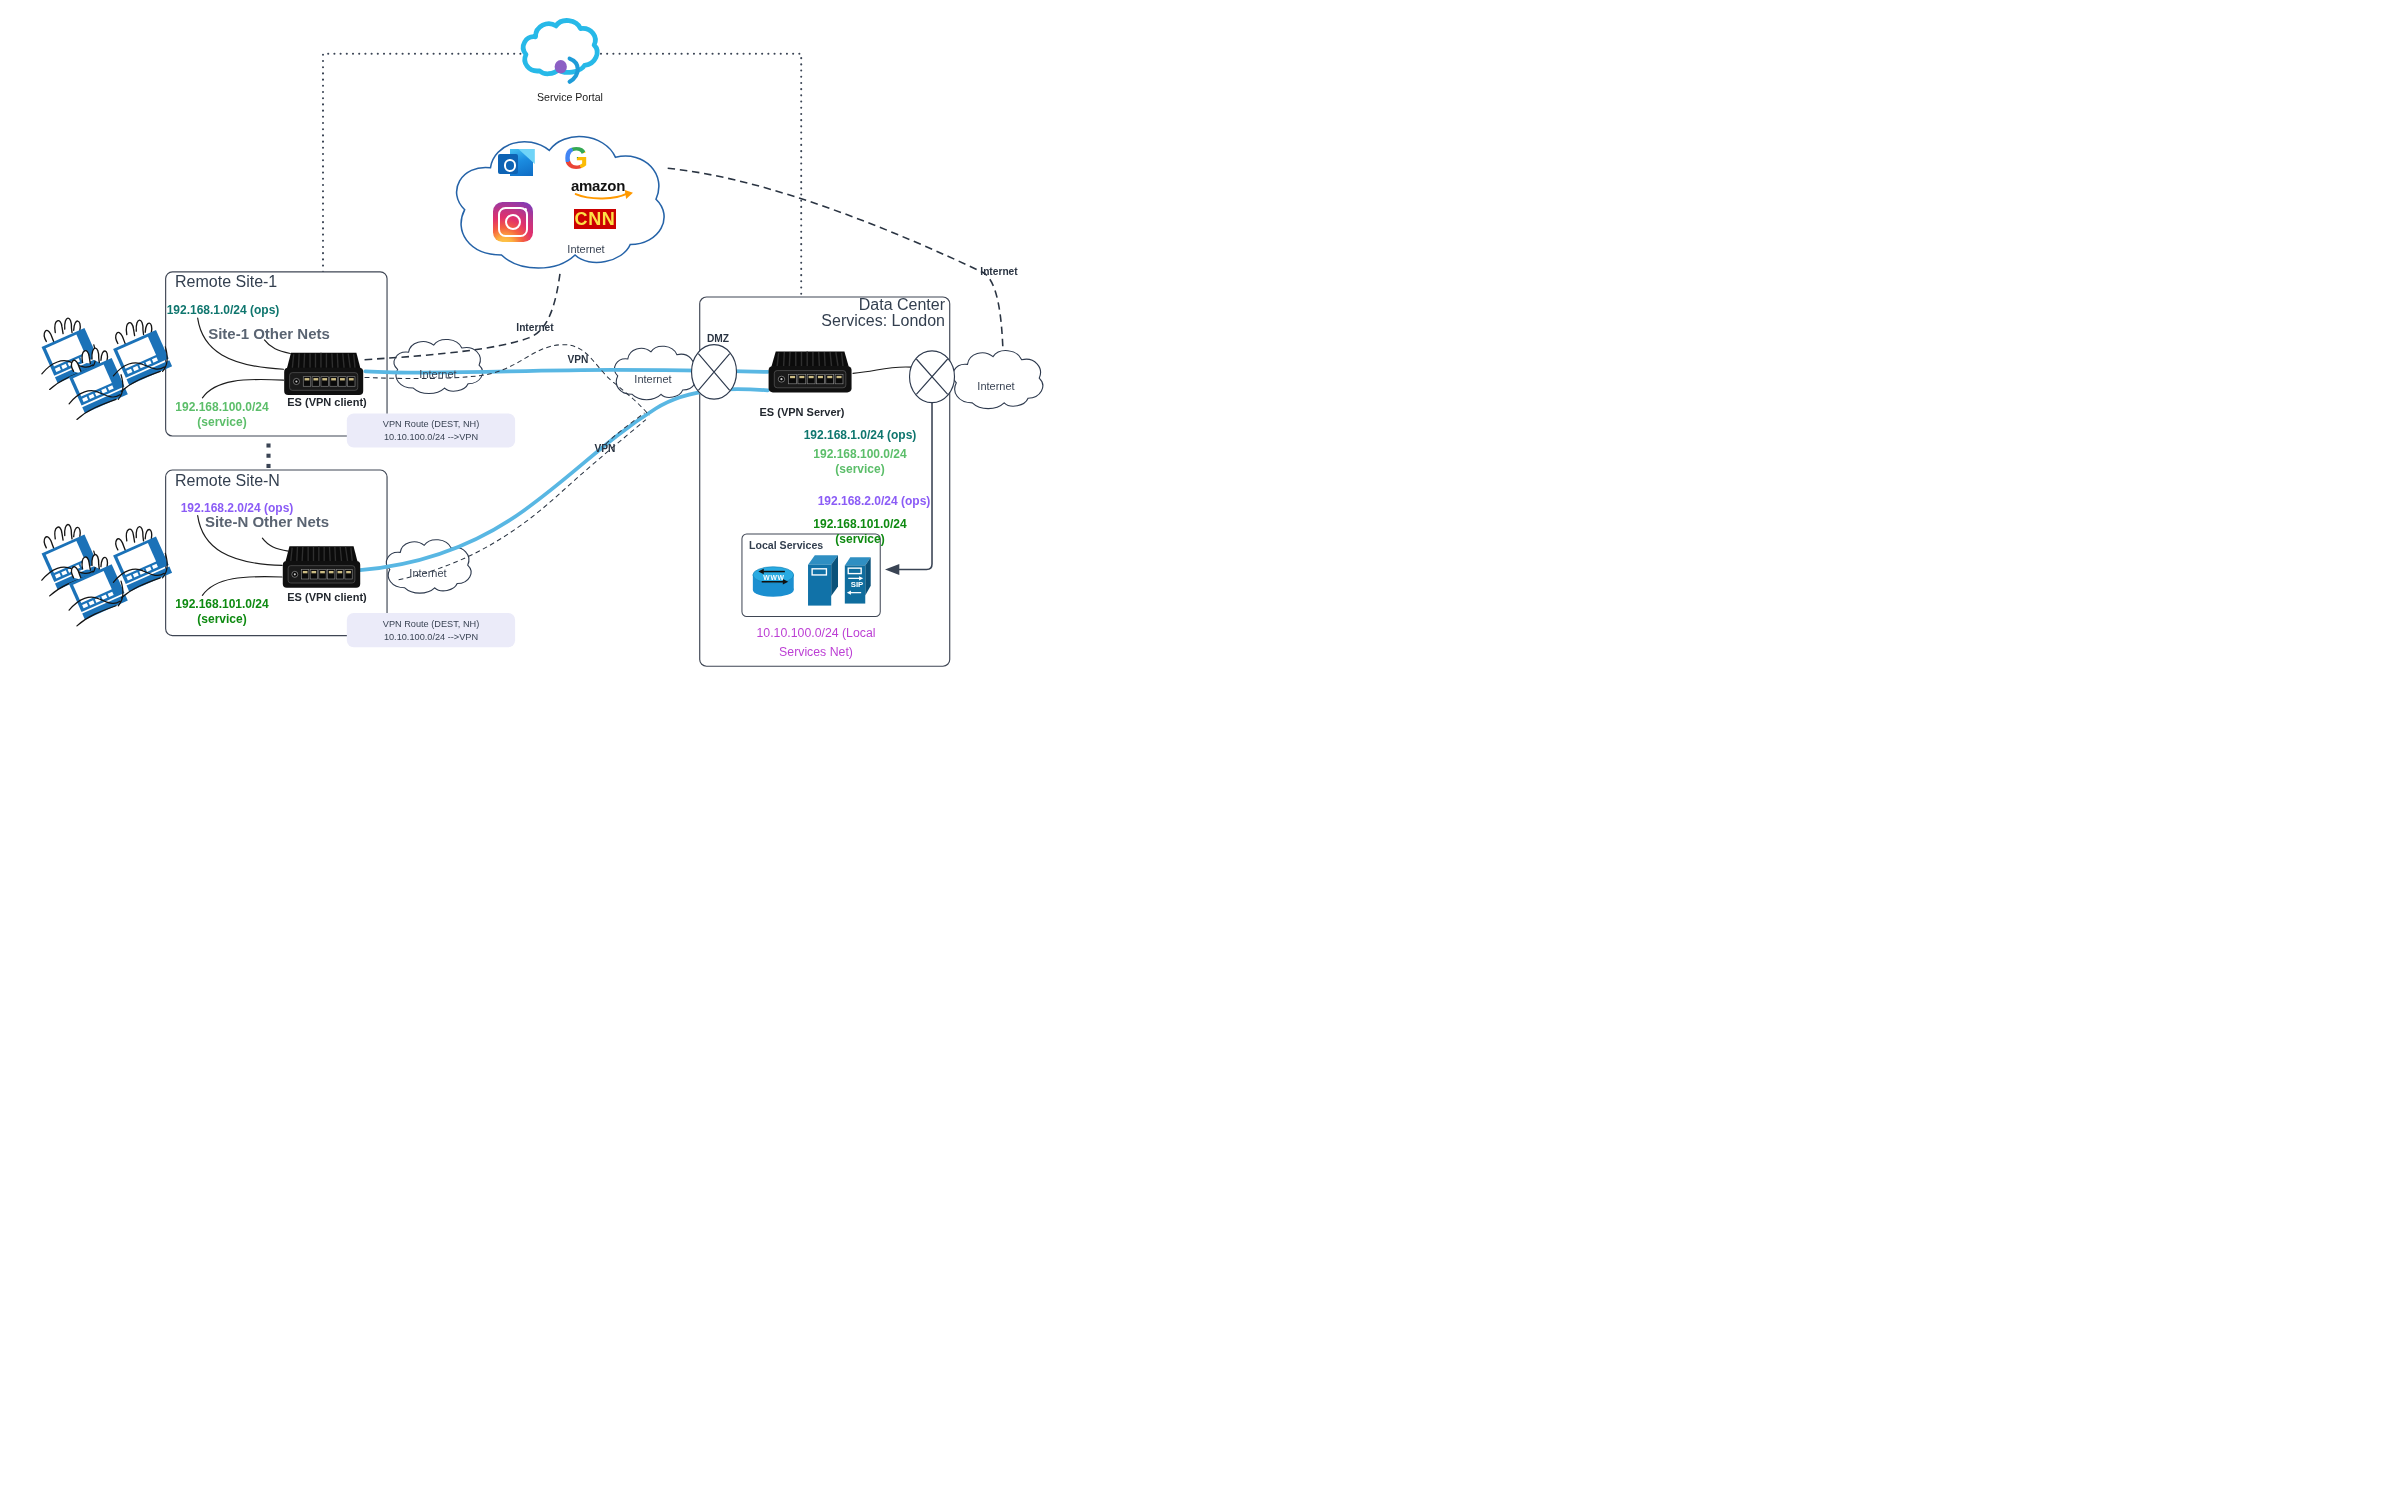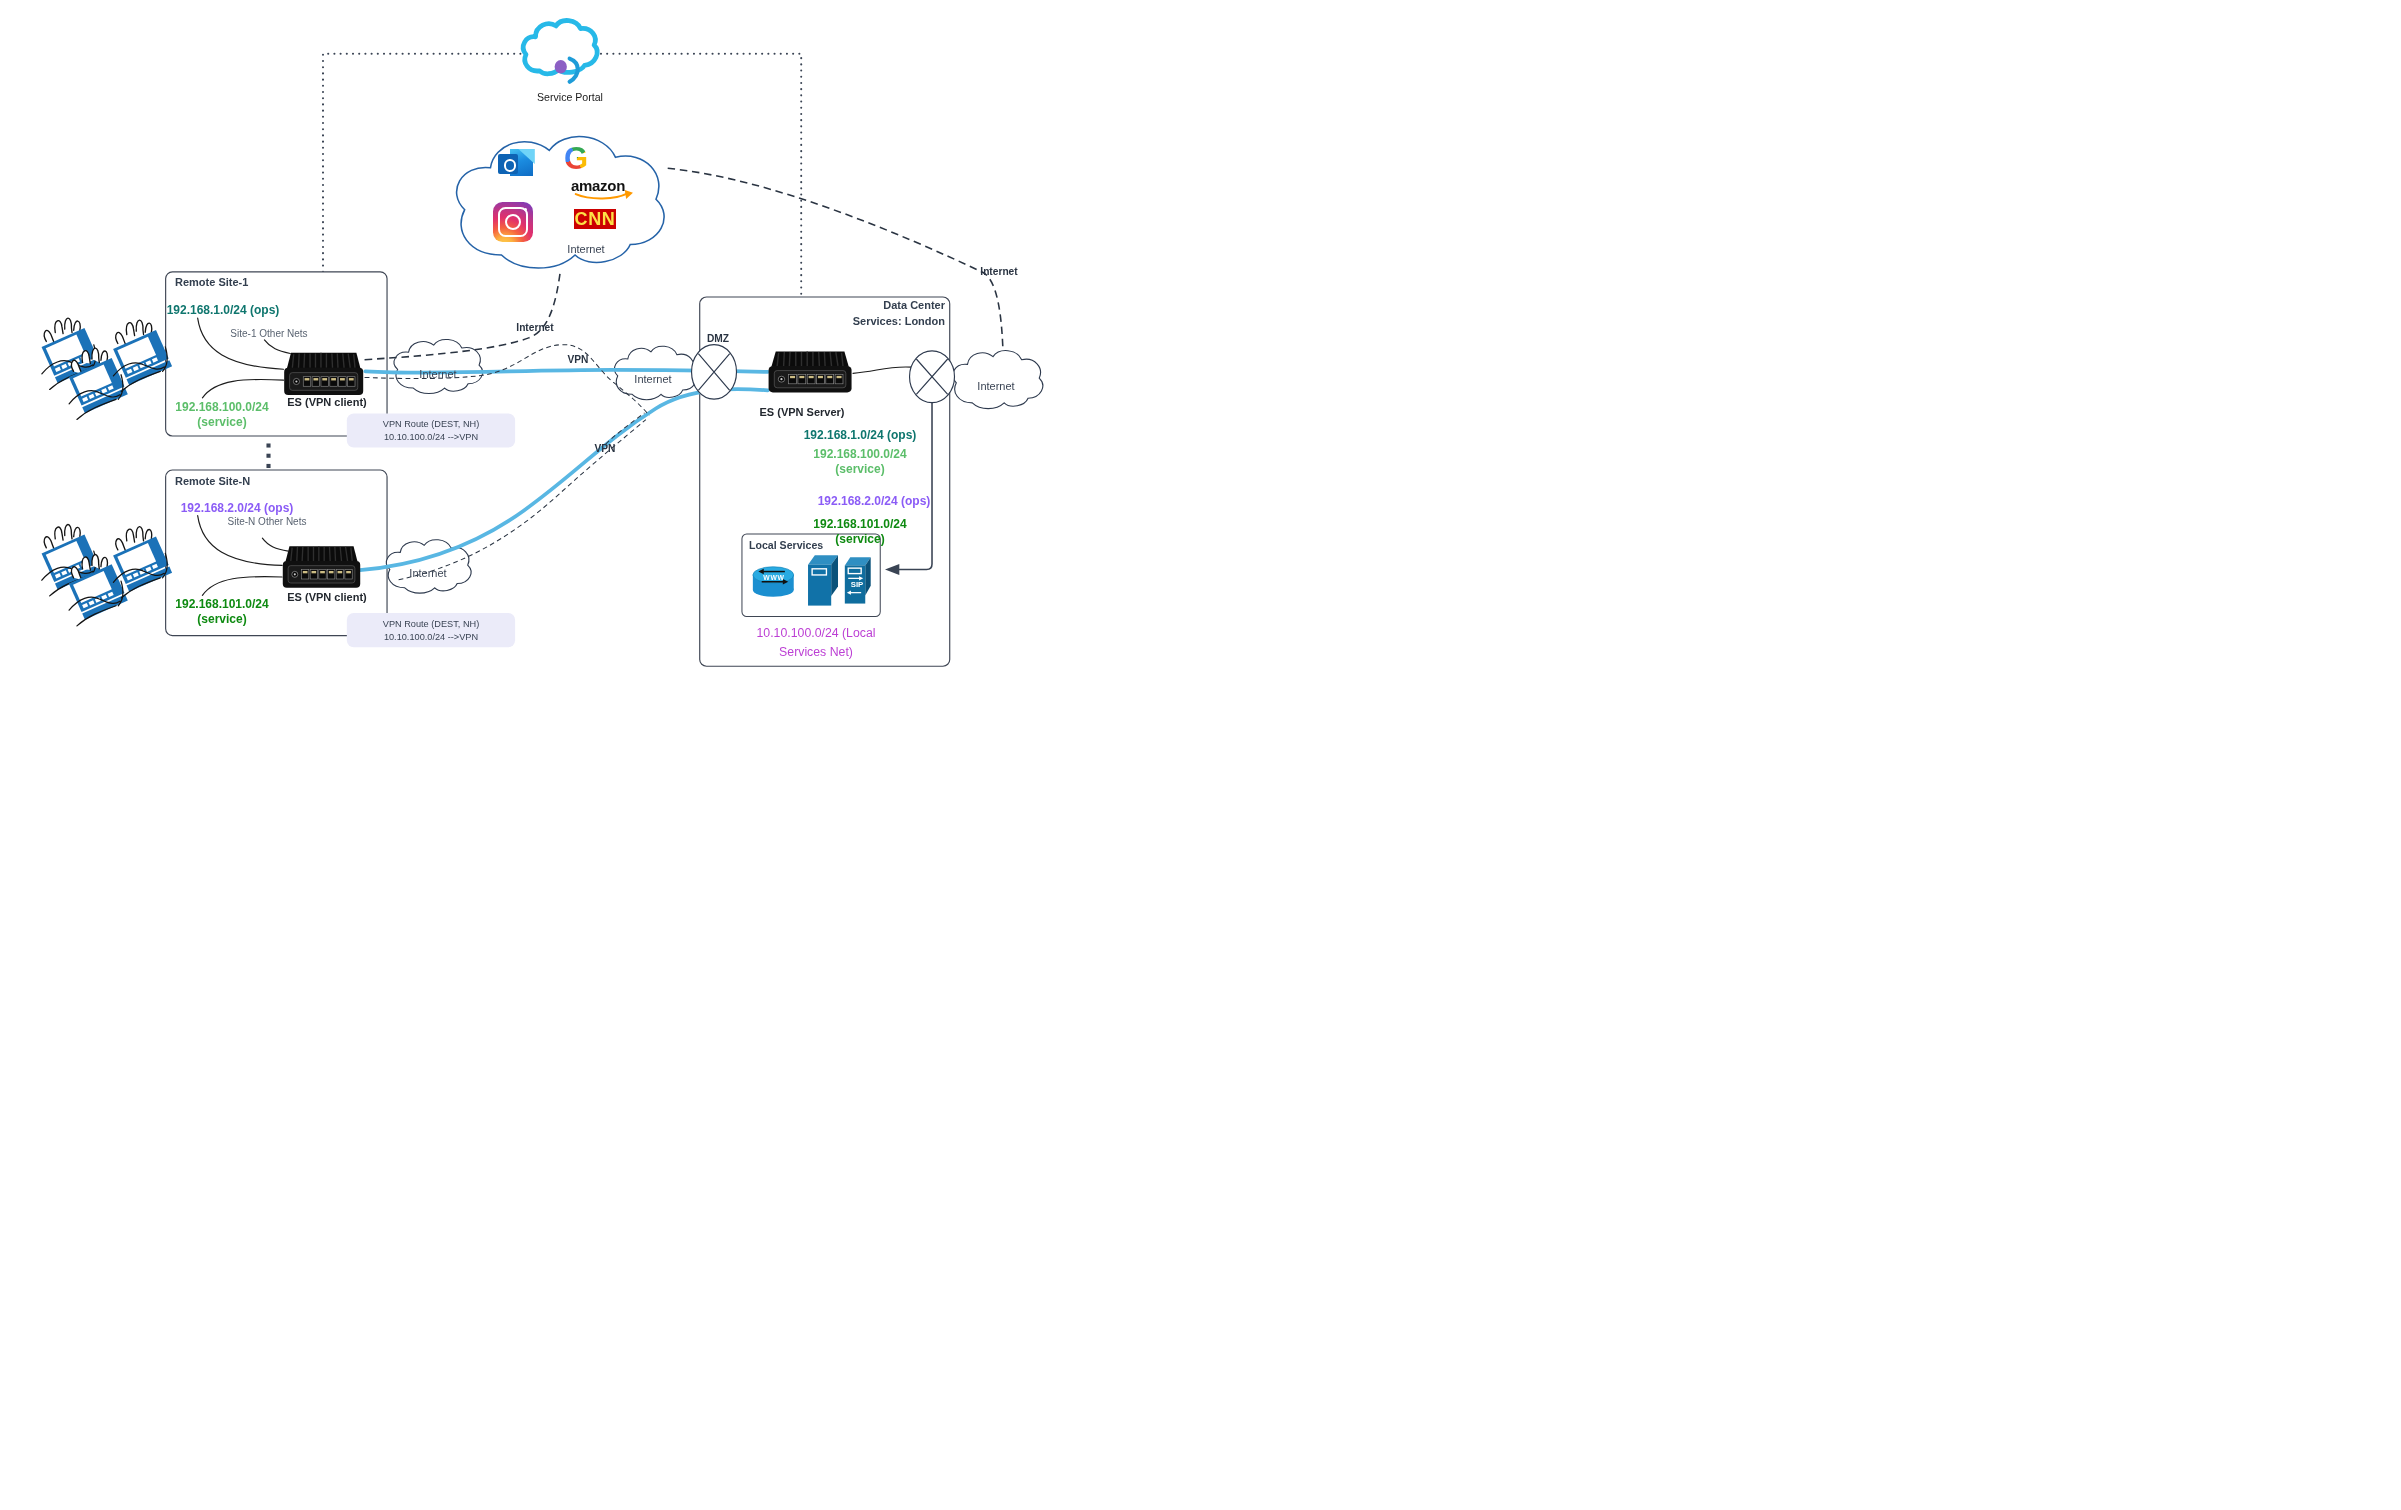--- a/index.html
+++ b/index.html
@@ -2,26 +2,26 @@
 <html style="font-size:11px"><head>
 <meta charset="utf-8">
 <style>
   html,body{margin:0;padding:0;background:#fff;}
   #canvas{position:relative;width:1067px;height:671px;background:#fff;
           font-family:"Liberation Sans",sans-serif;overflow:hidden;}
   #art{position:absolute;left:0;top:0;}
   .lbl{position:absolute;transform:translate(-50%,-50%);white-space:nowrap;line-height:1.15;}
   .lleft{position:absolute;transform:translateY(-50%);white-space:nowrap;}
   .lright{position:absolute;transform:translateY(-50%);white-space:nowrap;text-align:right;}
-  .title{font-weight:bold;font-size:11px;color:#333F4F;}
+  .title{font-weight:normal;font-size:16px;color:#333F4F;}
   .net{font-weight:bold;font-size:12px;}
   .devlbl{font-weight:bold;font-size:11px;color:#23282F;}
   .cloudlbl{font-size:11px;color:#3A4454;}
   .boldlbl{font-weight:bold;font-size:10.2px;color:#2A3442;}
-  .graylbl{font-weight:normal;font-size:10px;color:#5A6472;}
+  .graylbl{font-weight:bold;font-size:15px;color:#5A6472;}
   .routelbl{font-size:9.2px;color:#3A4454;}
   .ops-red{color:#0f766e;}
   .ops-salmon{color:#8b5cf6;padding-left:28px;}
   .svc-lgreen{color:#5CBE6A;}
   .svc-dgreen{color:#0E8A11;}
   .magenta{color:#BC3FD4;font-size:12.3px;font-weight:normal;}
   
   .outlook{position:absolute;left:498px;top:149px;width:37px;height:31px;}
   .ol-right{position:absolute;left:12.3px;top:0;width:23px;height:27px;
             background:linear-gradient(160deg,#46C2F2 0%,#1B8CE0 45%,#0F6CC4 100%);}

